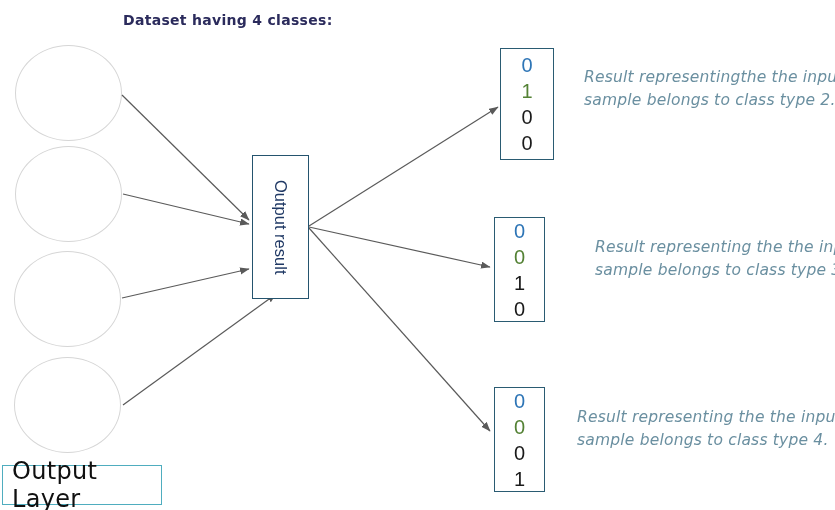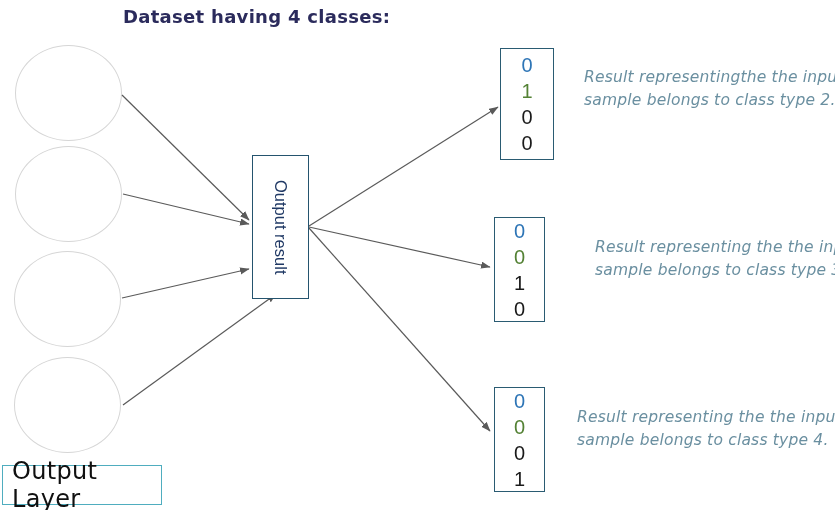--- a/index.html
+++ b/index.html
@@ -7,22 +7,22 @@
     position: relative;
     width: 835px;
     height: 510px;
     background: #ffffff;
     overflow: hidden;
     font-family: "DejaVu Sans", sans-serif;
   }
   .abs { position: absolute; }
 
   .title {
-    left: 123px; top: 6px;
-    font-size: 18px;
+    left: 123px; top: 12px;
+    font-size: 14px;
     font-weight: 600;
     letter-spacing: 0.3px;
     color: var(--title-text, #2b2b5c);
   }
 
   .neuron {
     width: 105px; height: 94px;
     border: 1.5px solid var(--circle-border, #d6d6d6);
     border-radius: 50%;
     background: #ffffff;

